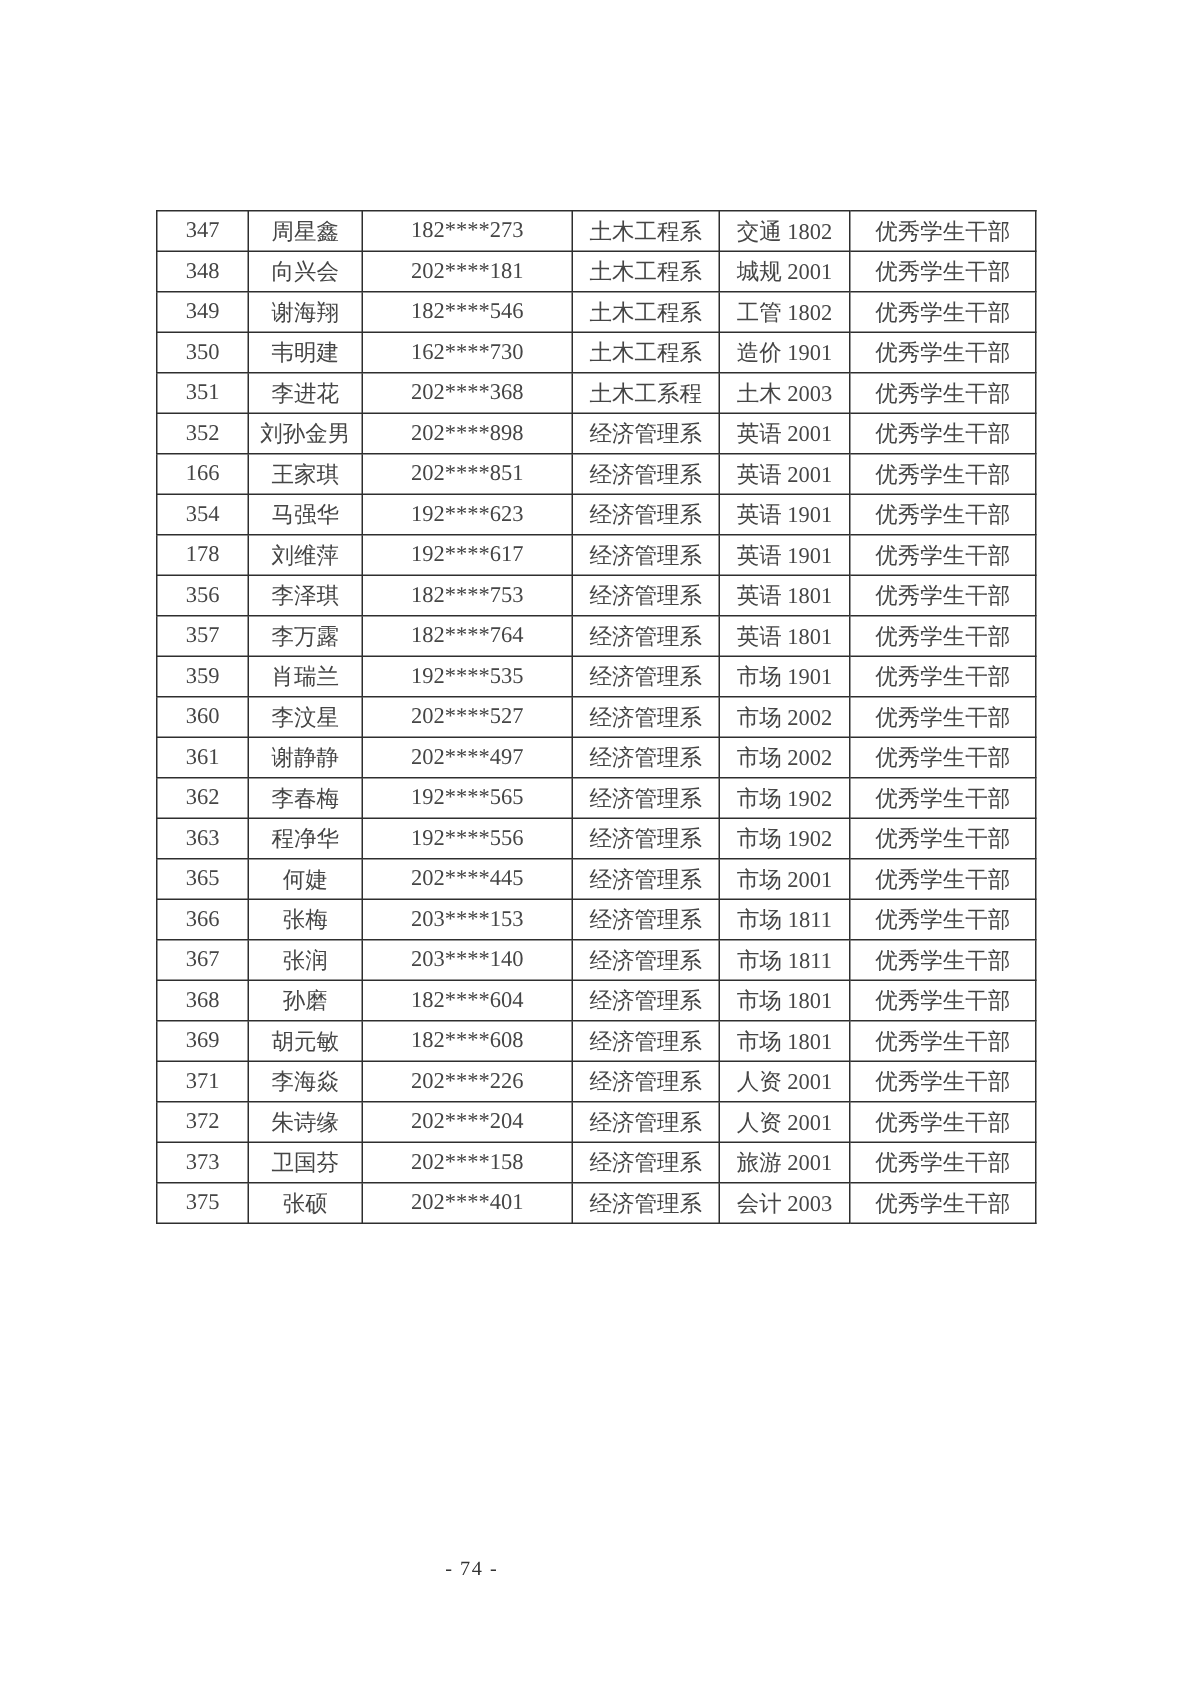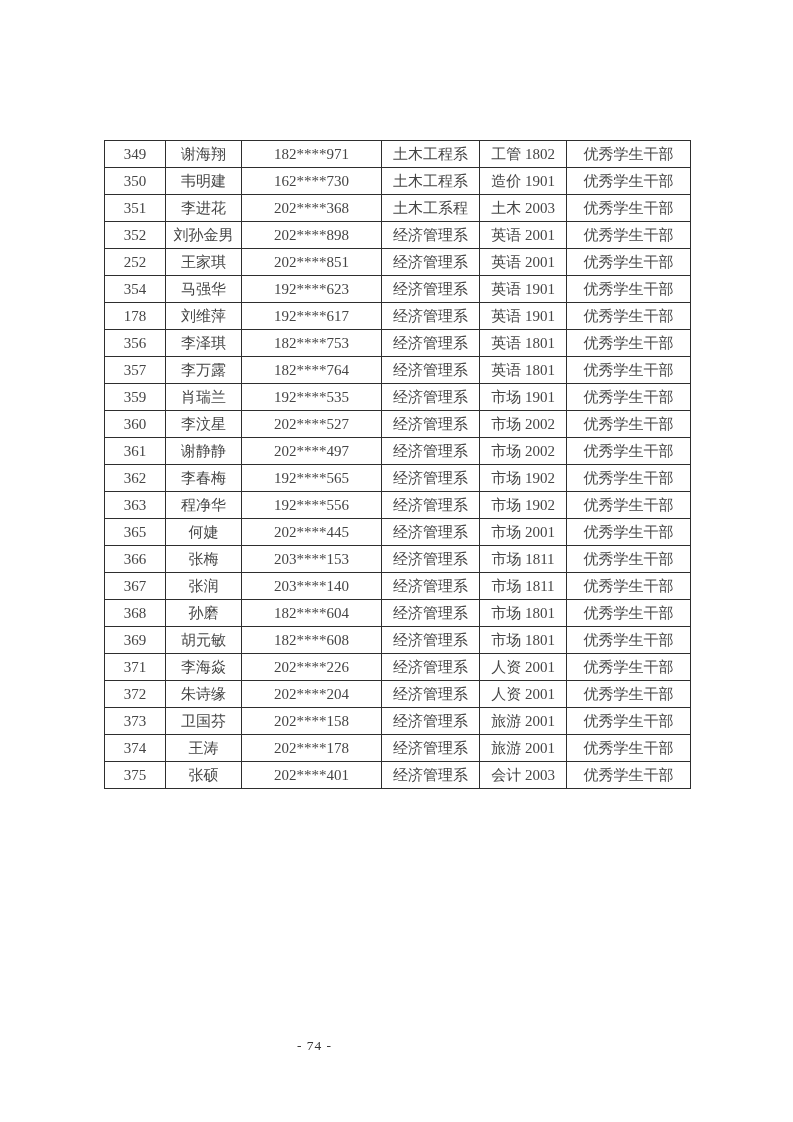--- a/index.html
+++ b/index.html
@@ -61,23 +61,39 @@
     <colgroup>
       <col class="col-index">
       <col class="col-name">
       <col class="col-id">
       <col class="col-dept">
       <col class="col-class">
       <col class="col-award">
     </colgroup>
     <tbody>
         <tr>
+          <td>347</td>
+          <td>周星鑫</td>
+          <td>182****273</td>
+          <td>土木工程系</td>
+          <td>交通 1802</td>
+          <td>优秀学生干部</td>
+        </tr>
+        <tr>
+          <td>348</td>
+          <td>向兴会</td>
+          <td>202****181</td>
+          <td>土木工程系</td>
+          <td>城规 2001</td>
+          <td>优秀学生干部</td>
+        </tr>
+        <tr>
           <td>349</td>
           <td>谢海翔</td>
-          <td>182****971</td>
+          <td>182****546</td>
           <td>土木工程系</td>
           <td>工管 1802</td>
           <td>优秀学生干部</td>
         </tr>
         <tr>
           <td>350</td>
           <td>韦明建</td>
           <td>162****730</td>
           <td>土木工程系</td>
           <td>造价 1901</td>
@@ -93,21 +109,21 @@
         </tr>
         <tr>
           <td>352</td>
           <td>刘孙金男</td>
           <td>202****898</td>
           <td>经济管理系</td>
           <td>英语 2001</td>
           <td>优秀学生干部</td>
         </tr>
         <tr>
-          <td>252</td>
+          <td>166</td>
           <td>王家琪</td>
           <td>202****851</td>
           <td>经济管理系</td>
           <td>英语 2001</td>
           <td>优秀学生干部</td>
         </tr>
         <tr>
           <td>354</td>
           <td>马强华</td>
           <td>192****623</td>
@@ -237,28 +253,20 @@
         </tr>
         <tr>
           <td>373</td>
           <td>卫国芬</td>
           <td>202****158</td>
           <td>经济管理系</td>
           <td>旅游 2001</td>
           <td>优秀学生干部</td>
         </tr>
         <tr>
-          <td>374</td>
-          <td>王涛</td>
-          <td>202****178</td>
-          <td>经济管理系</td>
-          <td>旅游 2001</td>
-          <td>优秀学生干部</td>
-        </tr>
-        <tr>
           <td>375</td>
           <td>张硕</td>
           <td>202****401</td>
           <td>经济管理系</td>
           <td>会计 2003</td>
           <td>优秀学生干部</td>
         </tr>
       </tbody>
   </table>
 

